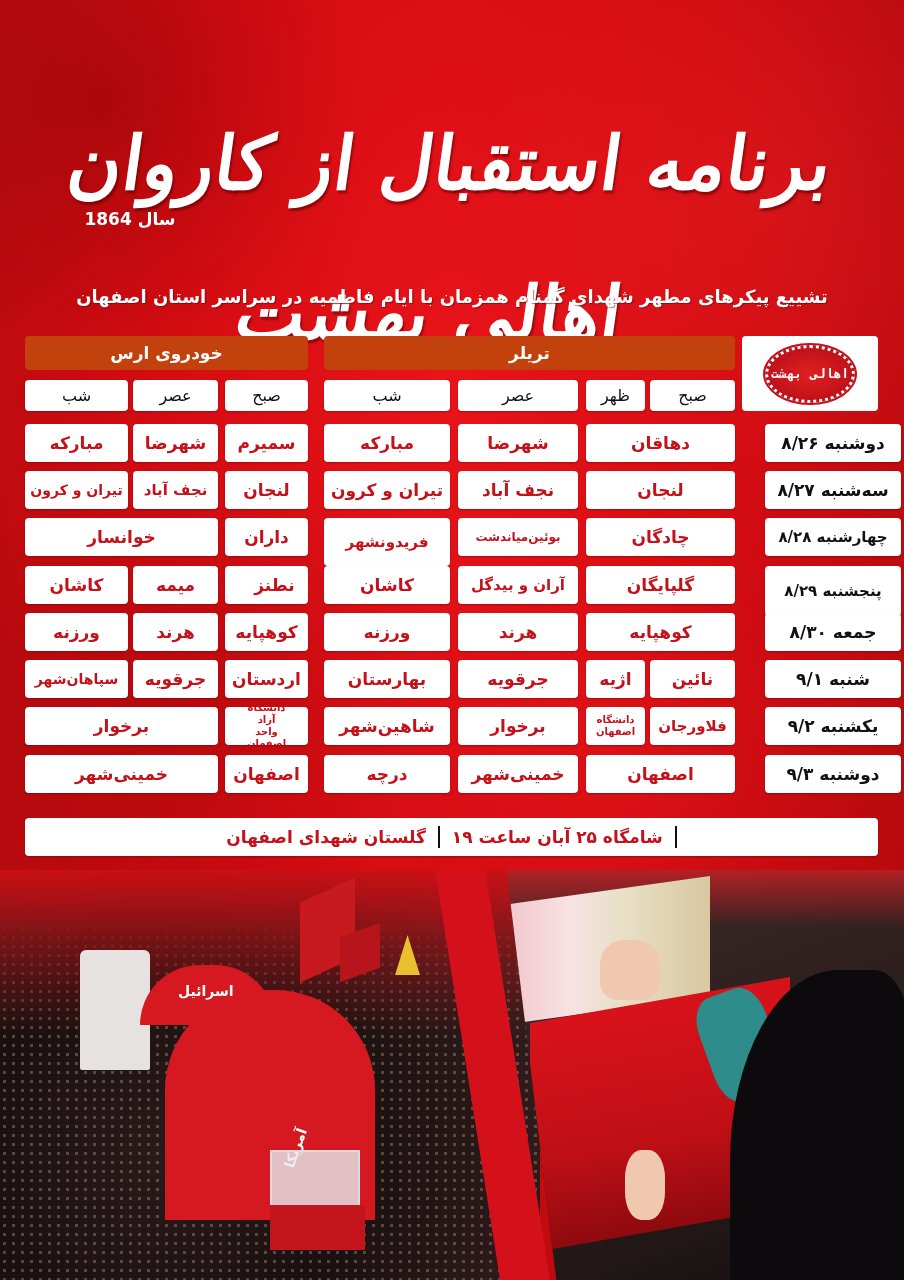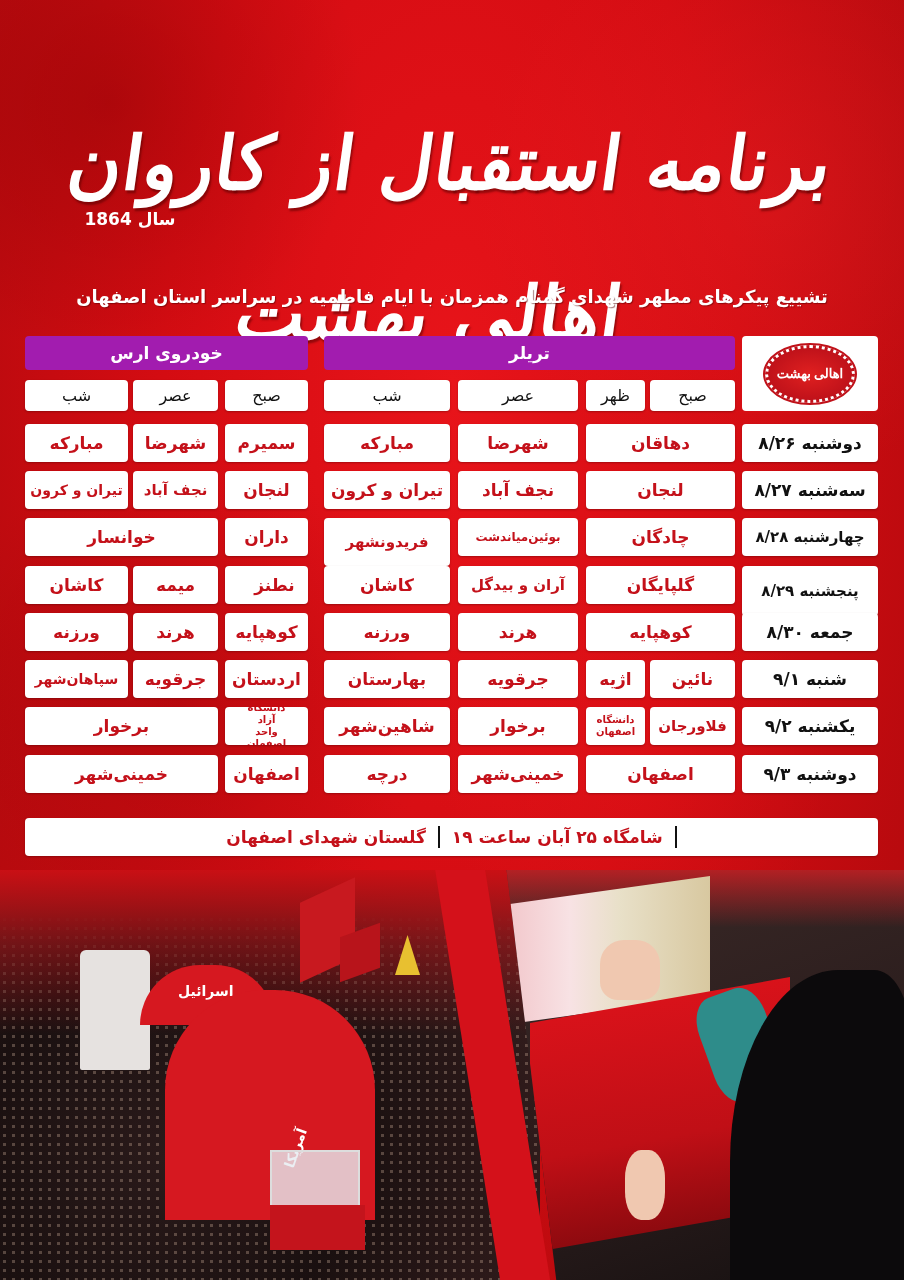--- a/index.html
+++ b/index.html
@@ -38,38 +38,38 @@
   }
   .cell {
     position: absolute; background: #fff; border-radius: 4px;
     display: flex; align-items: center; justify-content: center;
     direction: rtl; text-align: center;
     color: #c4111a; font-weight: bold; font-size: 17px;
     box-shadow: 0 1px 2px rgba(60,0,0,0.35);
     white-space: nowrap; overflow: hidden;
   }
   .cell.small { font-size: 10px; line-height: 12px; white-space: normal; padding: 0 20px; }
-  .cell.date { color: #111; font-size: 17px; }
+  .cell.date { color: #111; font-size: 17px; margin-left: 23px; }
   .cell.slot { color: #111; font-weight: normal; font-size: 16px; }
   .band {
-    position: absolute; background: #a21caf; border-radius: 4px;
+    position: absolute; background: #c2410c; border-radius: 4px;
     color: #fff; font-weight: bold; font-size: 17px;
     display: flex; align-items: center; justify-content: center; direction: rtl;
   }
   .logo-box {
     position: absolute; left: 742px; top: 336px; width: 136px; height: 75px;
     background: #fff; border-radius: 4px;
     display: flex; align-items: center; justify-content: center;
   }
   .logo {
     width: 90px; height: 58px; border-radius: 50%;
     background: radial-gradient(ellipse at 50% 50%, #e02020 0%, #c0121a 70%, #a80d14 100%);
     border: 3px dotted #fff; outline: 2px solid #c0121a;
     display: flex; align-items: center; justify-content: center;
-    color: #fff; font-family: Liberation Serif, serif; font-weight: bold; font-size: 13px;
+    color: #fff; font-family: Liberation Mono, monospace; font-weight: bold; font-size: 13px;
     direction: rtl;
   }
   .footer-bar {
     position: absolute; left: 25px; top: 818px; width: 853px; height: 38px;
     background: #fff; border-radius: 4px;
     display: flex; align-items: center; justify-content: center; gap: 12px;
     direction: rtl; color: #c4111a; font-weight: bold; font-size: 17px;
     box-shadow: 0 1px 2px rgba(60,0,0,0.35);
   }
   .sep { width: 2px; height: 22px; background: #111; }

